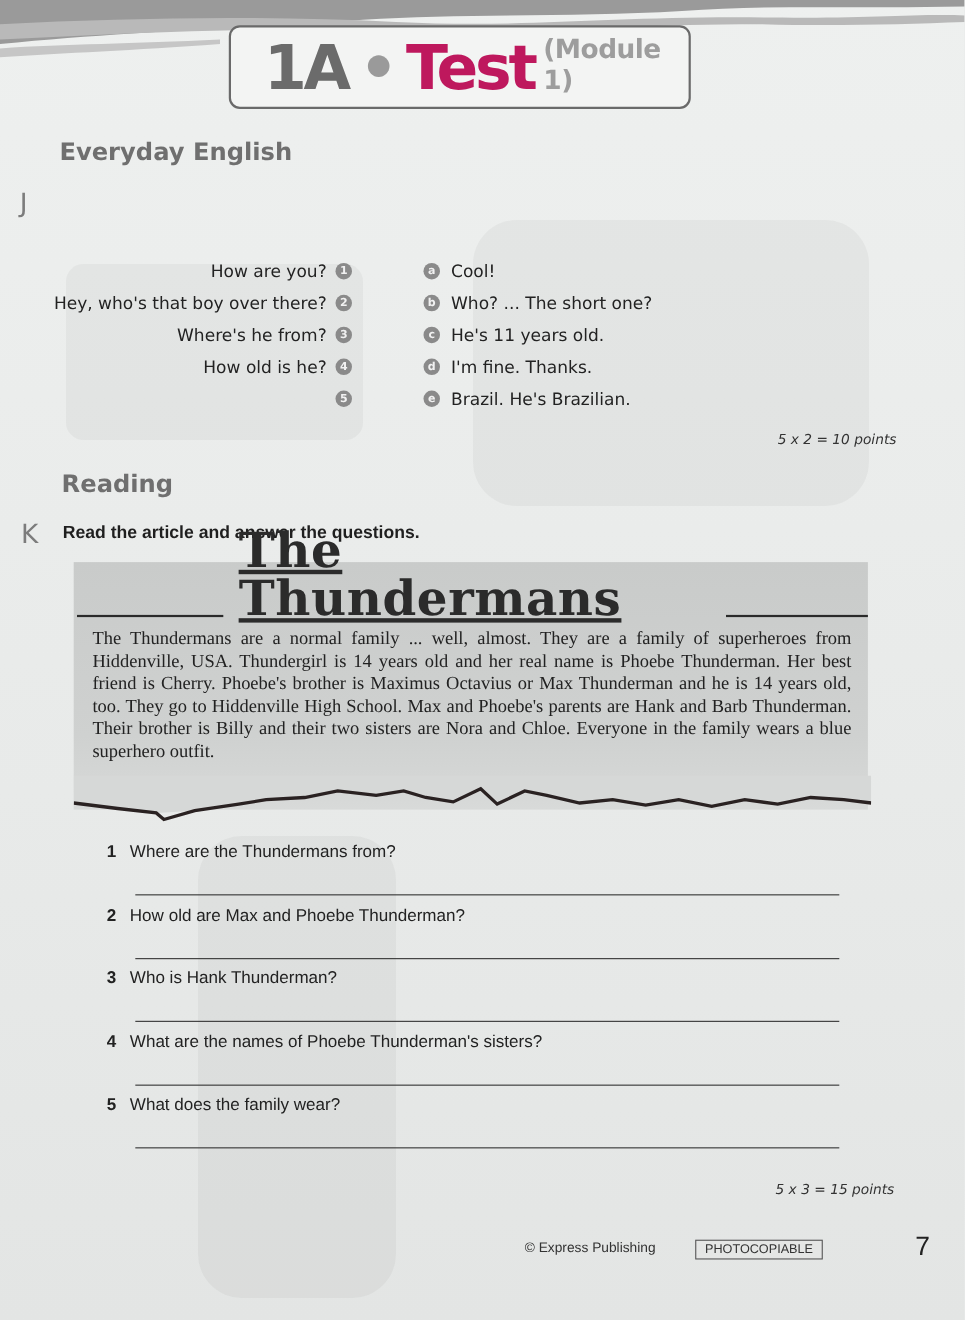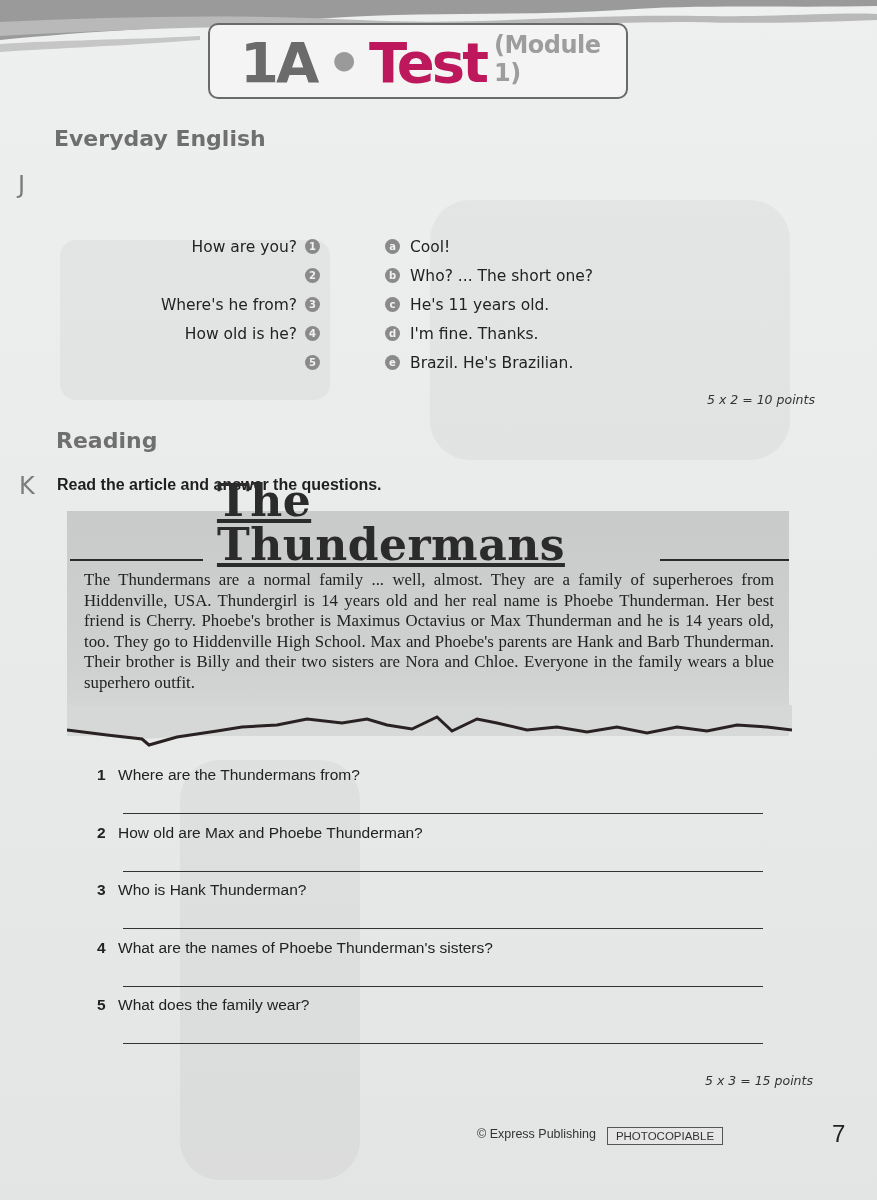--- a/index.html
+++ b/index.html
@@ -98,21 +98,21 @@
   .q-num { font-weight: bold; width: 21px; }
   .q-line {
     position: absolute; left: 26px; top: 47px; width: 640px; height: 0;
     border-top: 1.5px solid #333;
   }
   .footer-pub {
     position: absolute; left: 477px; top: 1127px; font-family: "Liberation Sans", sans-serif;
     font-size: 12.5px; color: #333;
   }
   .footer-photo {
-    position: absolute; left: 607px; top: 1127px; width: 116px; height: 18px;
+    position: absolute; left: 632px; top: 1127px; width: 116px; height: 18px;
     border: 1px solid #555; font-family: "Liberation Sans", sans-serif; font-size: 11.5px;
     color: #333; display: flex; align-items: center; justify-content: center;
     background: #e5e6e5;
   }
   .page-num {
     position: absolute; left: 832px; top: 1120px; font-family: "Liberation Sans", sans-serif;
     font-size: 24px; color: #222;
   }
   
   .bleed { position: absolute; background: rgba(120,120,120,0.07); border-radius: 40px; }
@@ -141,20 +141,21 @@
 
   <div class="section-heading" style="left:54px;top:126px;">Everyday English</div>
   <div class="task-letter" style="left:18px;top:171px;">J</div>
 
   <div class="match-left">
     <div class="match-row">
       <span>How are you?</span>
       <span class="badge">1</span>
     </div>
     <div class="match-row">
+      <span>Hey, who's that boy over there?</span>
       <span class="badge">2</span>
     </div>
     <div class="match-row">
       <span>Where's he from?</span>
       <span class="badge">3</span>
     </div>
     <div class="match-row">
       <span>How old is he?</span>
       <span class="badge">4</span>
     </div>

